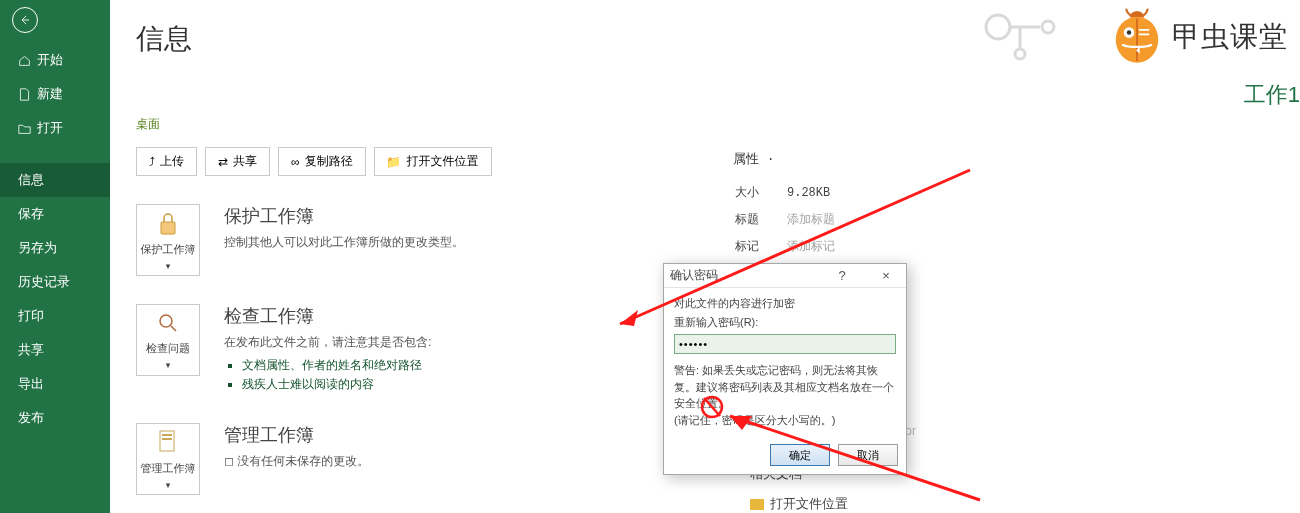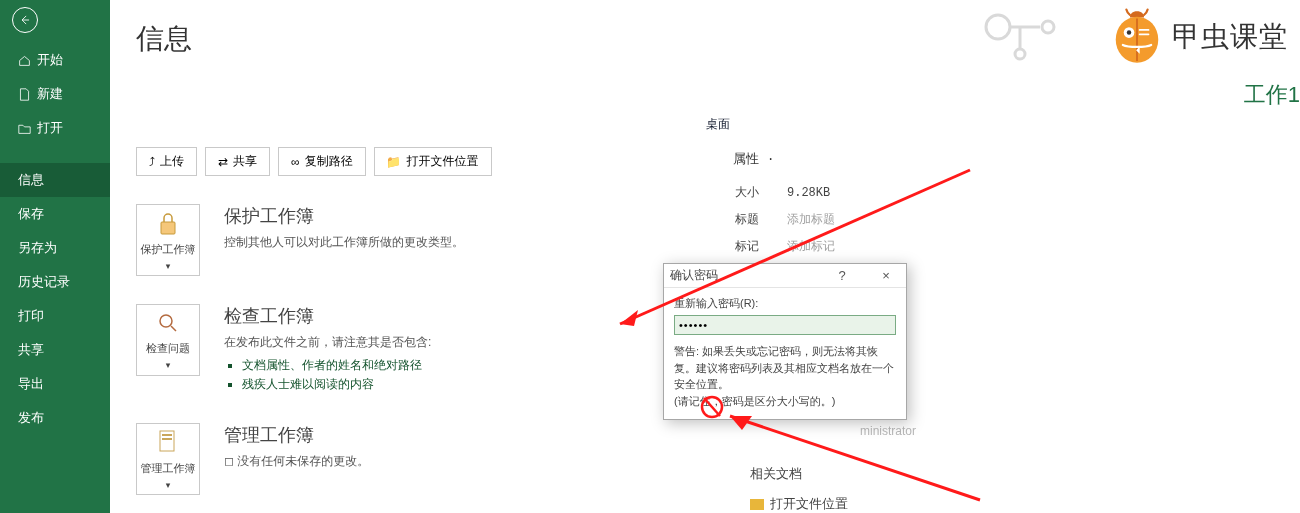--- a/index.html
+++ b/index.html
@@ -8,21 +8,21 @@
   .sidebar { width:110px; background:#217346; color:#fff; display:flex; flex-direction:column; padding-top:1px; font-size:13px; }
   .back-arrow { width:26px; height:26px; border:1.5px solid #fff; border-radius:50%; display:flex; align-items:center; justify-content:center; margin:6px 0 10px 12px; cursor:pointer; }
   .back-arrow svg { width:14px; height:14px; fill:none; stroke:#fff; stroke-width:1.5; }
   .side-item { padding:8px 0 8px 18px; display:flex; align-items:center; gap:6px; cursor:pointer; }
   .side-item.active { background:#185c37; }
   .side-item .ic { width:13px; height:13px; display:inline-block; }
   .side-item .lbl { }
   .main { flex:1; position:relative; background:#fff; padding:20px 0 0 26px; }
   h1.title { font-size:28px; font-weight:400; color:#333; }
   .filename { color:#217346; font-size:22px; margin-top:22px;text-align:right; }
-  .subpath { color:#0f172a; font-size:12px; margin-top:6px;text-align:center; }
+  .subpath { color:#4d7c0f; font-size:12px; margin-top:6px; }
   .btnrow { display:flex; gap:8px; margin-top:14px; }
   .btn { border:1px solid #c9c9c9; background:#fff; font-size:12px; padding:5px 12px; display:flex; align-items:center; gap:5px; cursor:pointer; }
 
   .section { display:flex; gap:24px; margin-top:28px; }
   .bigbtn { border:1px solid #c9c9c9; width:64px; height:72px; display:flex; flex-direction:column; align-items:center; justify-content:center; gap:4px; font-size:11px; color:#444; cursor:pointer; }
   .bigbtn .drop { font-size:9px; color:#444; }
   .sectext .st-title { font-size:18px; color:#444; margin-bottom:6px; }
   .sectext .st-desc { font-size:12px; color:#555; }
   .sectext ul { margin:6px 0 0 18px; font-size:12px; color:#14532d; }
   .sectext ul li { list-style:square; margin-bottom:2px; }
@@ -219,24 +219,29 @@
       <div><span class="folder-ic"></span><span>打开文件位置</span></div>
     </div>
 
     <div class="dialog">
       <div class="dlg-titlebar">
         <span class="t">确认密码</span>
         <span class="q">?</span>
         <span class="x">×</span>
       </div>
       <div class="dlg-body">
+        <div class="line">对此文件的内容进行加密</div>
         <div class="line">重新输入密码(R):</div>
         <input type="text" value="••••••" style="">
         <div class="warn" style="white-space:pre-line">警告: 如果丢失或忘记密码，则无法将其恢复。建议将密码列表及其相应文档名放在一个安全位置。
 (请记住，密码是区分大小写的。)</div>
+      </div>
+      <div class="dlg-actions">
+        <button class="primary">确定</button>
+        <button>取消</button>
       </div>
     </div>
 
     <svg class="circuit" width="90" height="60">
       <g stroke="#d9d9d9" stroke-width="3" fill="none">
         <circle cx="18" cy="25" r="12"></circle>
           <path d="M30 25h30"></path>
           <circle cx="68" cy="25" r="6"></circle>
         <path d="M40 25v22"></path>
           <circle cx="40" cy="52" r="5"></circle>

